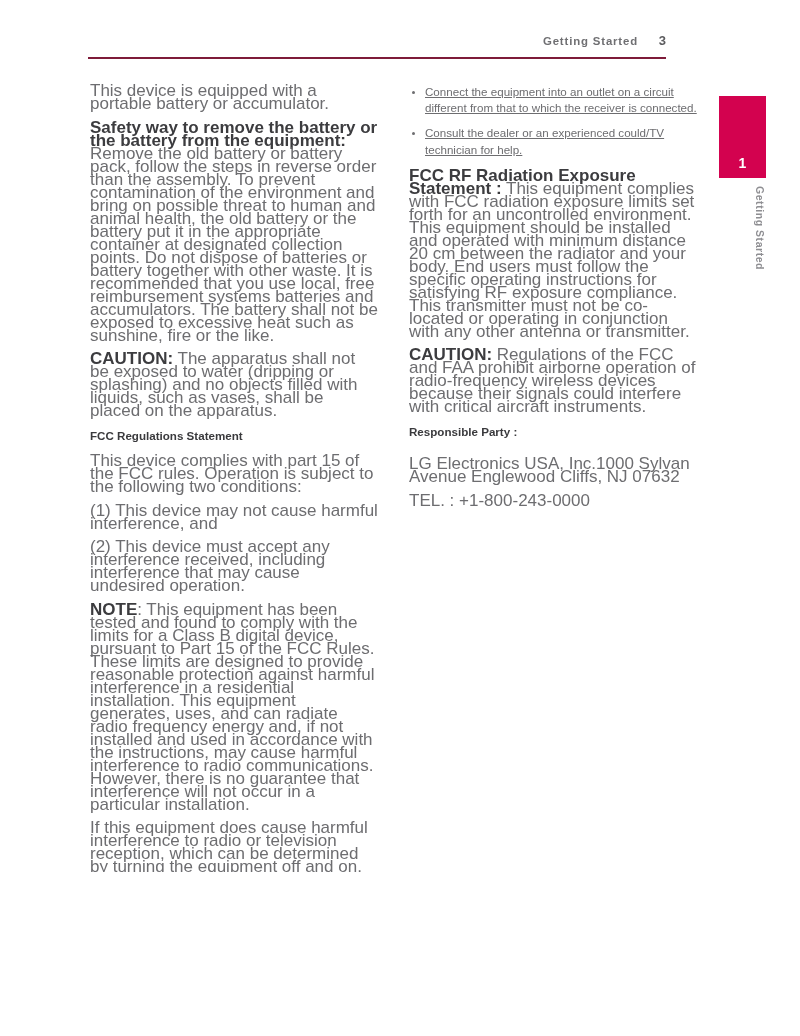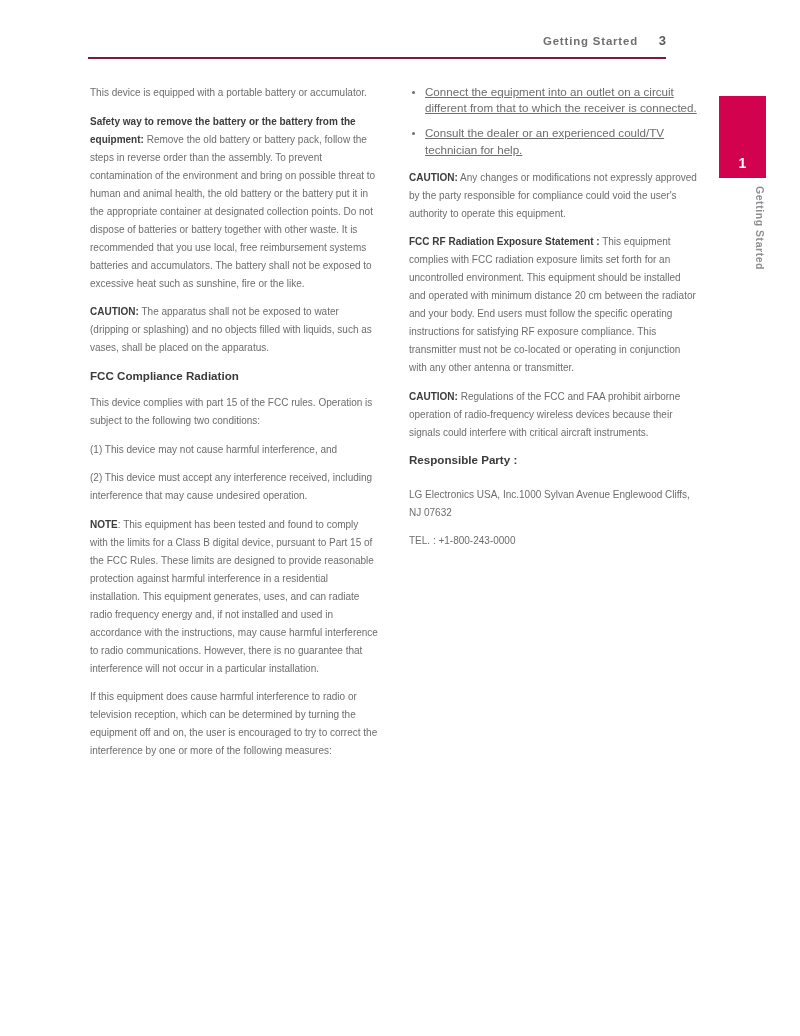--- a/index.html
+++ b/index.html
@@ -104,22 +104,22 @@
   .col {
     position: absolute;
     top: 84px;
     width: 288px;
   }
   .col-left  { left: 90px; }
   .col-right { left: 409px; }
 
   .para {
     margin: 0 0 10.5px 0;
-    font-size: 10px;
-    line-height: 18px;
+    font-size: 17px;
+    line-height: 13px;
     color: #6d6d70;
     text-align: left;
   }
   .para:last-child { margin-bottom: 9px; }
 
   .para b,
   .lead {
     color: #3c3c3f;
     font-weight: bold;
   }
@@ -196,21 +196,21 @@
   <div class="side-tab-label">Getting Started</div>
 
   <div class="col col-left">
 
     <p class="para">This device is equipped with a portable battery or accumulator.</p>
 
     <p class="para"><b>Safety way to remove the battery or the battery from the equipment:</b><span> Remove the old battery or battery pack, follow the steps in reverse order than the assembly. To prevent contamination of the environment and bring on possible threat to human and animal health, the old battery or the battery put it in the appropriate container at designated collection points. Do not dispose of batteries or battery together with other waste. It is recommended that you use local, free reimbursement systems batteries and accumulators. The battery shall not be exposed to excessive heat such as sunshine, fire or the like.</span></p>
 
     <p class="para"><b>CAUTION:</b><span> The apparatus shall not be exposed to water (dripping or splashing) and no objects filled with liquids, such as vases, shall be placed on the apparatus.</span></p>
 
-    <h3 class="heading">FCC Compliance Radiation</h3>
+    <h3 class="heading">FCC Regulations Statement</h3>
 
     <p class="para">This device complies with part 15 of the FCC rules. Operation is subject to the following two conditions:</p>
 
     <p class="para">(1) This device may not cause harmful interference, and</p>
 
     <p class="para">(2) This device must accept any interference received, including interference that may cause undesired operation.</p>
 
     <p class="para"><b>NOTE</b><span>: This equipment has been tested and found to comply with the limits for a Class B digital device, pursuant to Part 15 of the FCC Rules. These limits are designed to provide reasonable protection against harmful interference in a residential installation. This equipment generates, uses, and can radiate radio frequency energy and, if not installed and used in accordance with the instructions, may cause harmful interference to radio communications. However, there is no guarantee that interference will not occur in a particular installation.</span></p>
 
     <p class="para">If this equipment does cause harmful interference to radio or television reception, which can be determined by turning the equipment off and on, the user is encouraged to try to correct the interference by one or more of the following measures:</p>
@@ -218,21 +218,20 @@
 
   </div>
 
   <div class="col col-right">
 
     <ul class="bullets">
       <li><span class="dot"></span><span>Connect the equipment into an outlet on a circuit different from that to which the receiver is connected.</span></li>
       <li><span class="dot"></span><span>Consult the dealer or an experienced could/TV technician for help.</span></li>
     </ul>
 
-    <p class="para"><b>CAUTION:</b><span> Any changes or modifications not expressly approved by the party responsible for compliance could void the user's authority to operate this equipment.</span></p>
 
     <p class="para"><b>FCC RF Radiation Exposure Statement :</b><span> This equipment complies with FCC radiation exposure limits set forth for an uncontrolled environment. This equipment should be installed and operated with minimum distance 20 cm between the radiator and your body. End users must follow the specific operating instructions for satisfying RF exposure compliance. This transmitter must not be co-located or operating in conjunction with any other antenna or transmitter.</span></p>
 
     <p class="para"><b>CAUTION:</b><span> Regulations of the FCC and FAA prohibit airborne operation of radio-frequency wireless devices because their signals could interfere with critical aircraft instruments.</span></p>
 
     <h3 class="heading tight">Responsible Party :</h3>
 
     <p class="para">LG Electronics USA, Inc.1000 Sylvan Avenue Englewood Cliffs, NJ 07632</p>
 
     <p class="para">TEL. : +1-800-243-0000</p>

